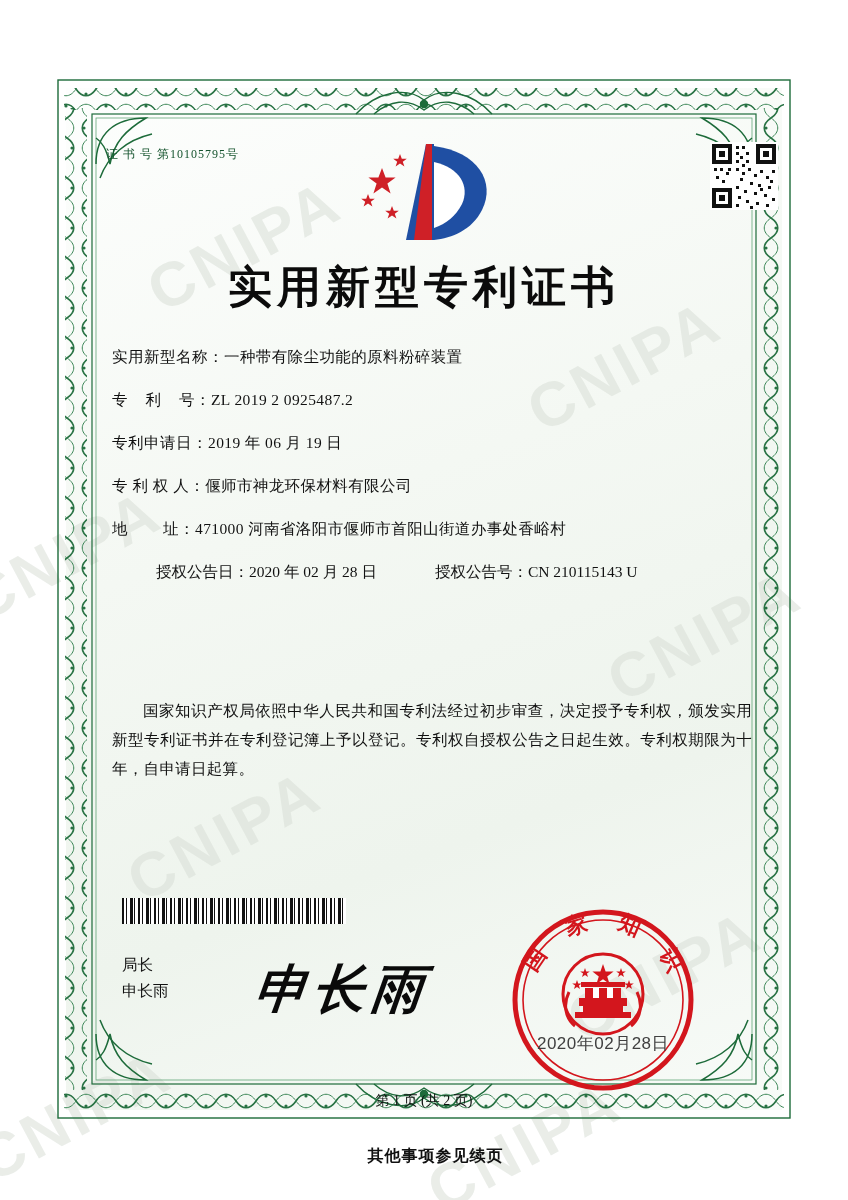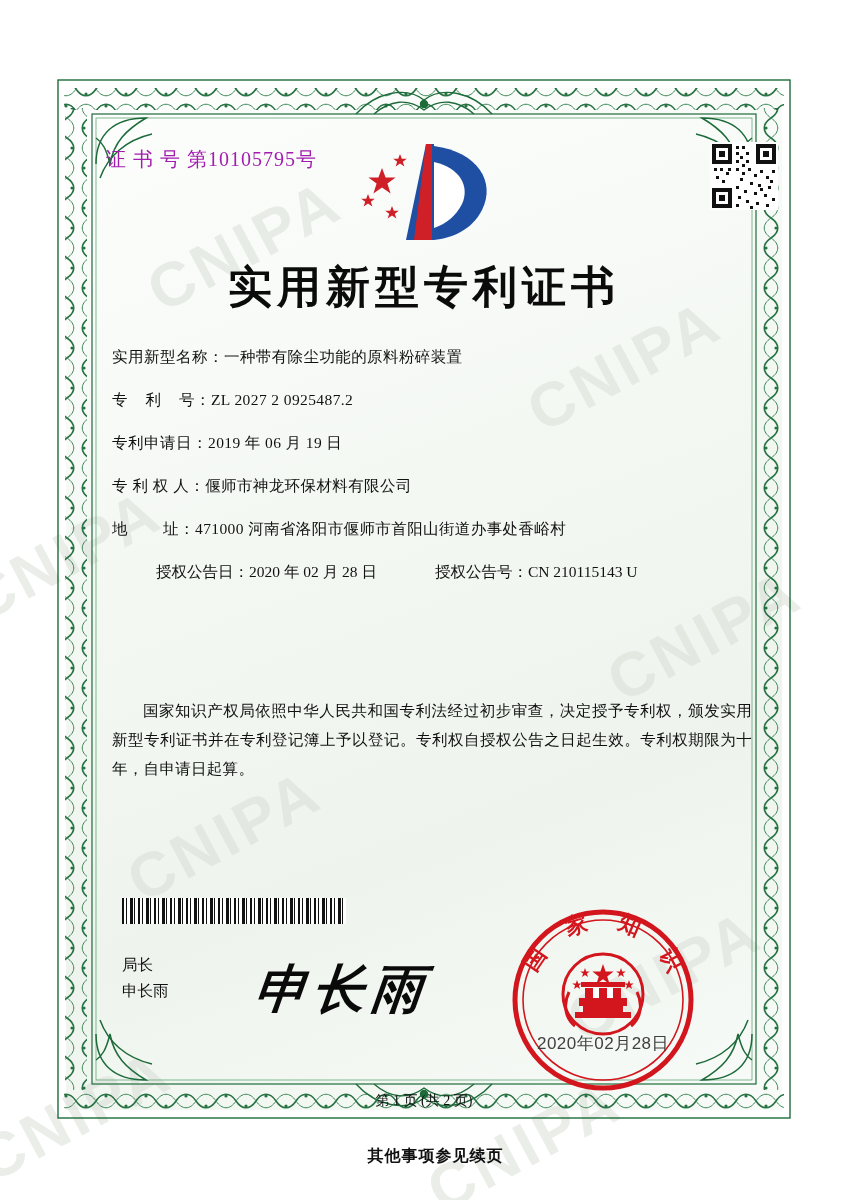--- a/index.html
+++ b/index.html
@@ -61,23 +61,23 @@
     width: 848px;
     height: 1200px;
     z-index: 2;
   }
 
   
   .cert-no {
     position: absolute;
     left: 106px;
     top: 146px;
-    font-size: 20px;
+    font-size: 12px;
     letter-spacing: 1px;
-    color: #a21caf;
+    color: #14532d;
   }
 
   
   .logo {
     position: absolute;
     left: 348px;
     top: 138px;
     width: 160px;
     height: 110px;
   }
@@ -382,21 +382,21 @@
 
   <div class="main-title">实用新型专利证书</div>
 
   <div class="fields">
     <div class="field-row">
       <span class="field-label">实用新型名称：</span>
       <span class="field-value">一种带有除尘功能的原料粉碎装置</span>
     </div>
     <div class="field-row">
       <span class="field-label">专    利    号：</span>
-      <span class="field-value">ZL 2027 2 0925487.2</span>
+      <span class="field-value">ZL 2019 2 0925487.2</span>
     </div>
     <div class="field-row">
       <span class="field-label">专利申请日：</span>
       <span class="field-value">2019 年 06 月 19 日</span>
     </div>
     <div class="field-row">
       <span class="field-label">专 利 权 人：</span>
       <span class="field-value">偃师市神龙环保材料有限公司</span>
     </div>
     <div class="field-row">

